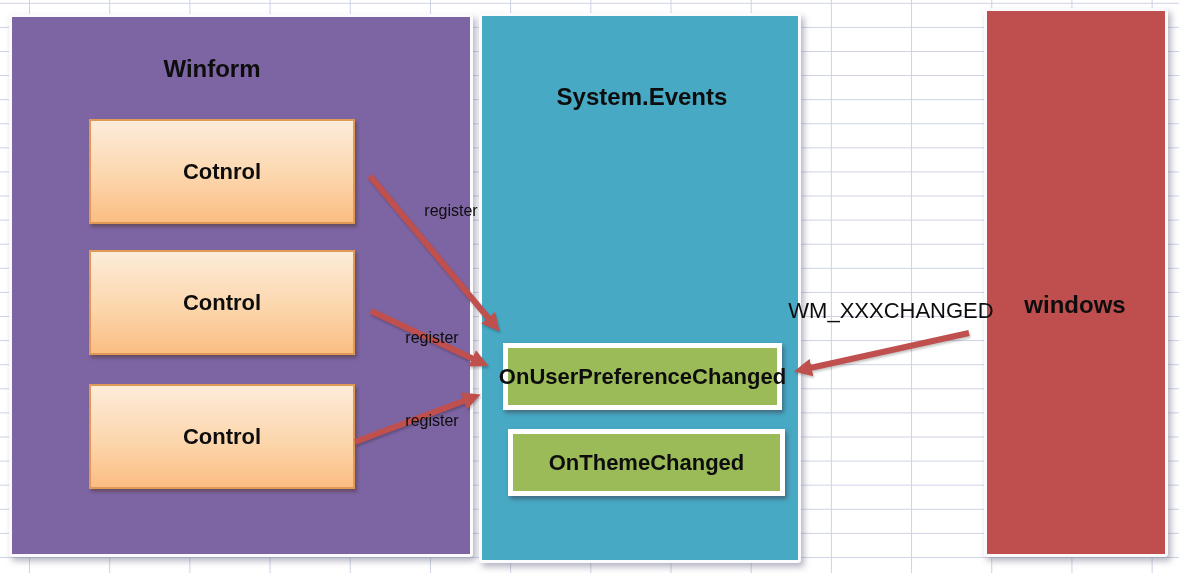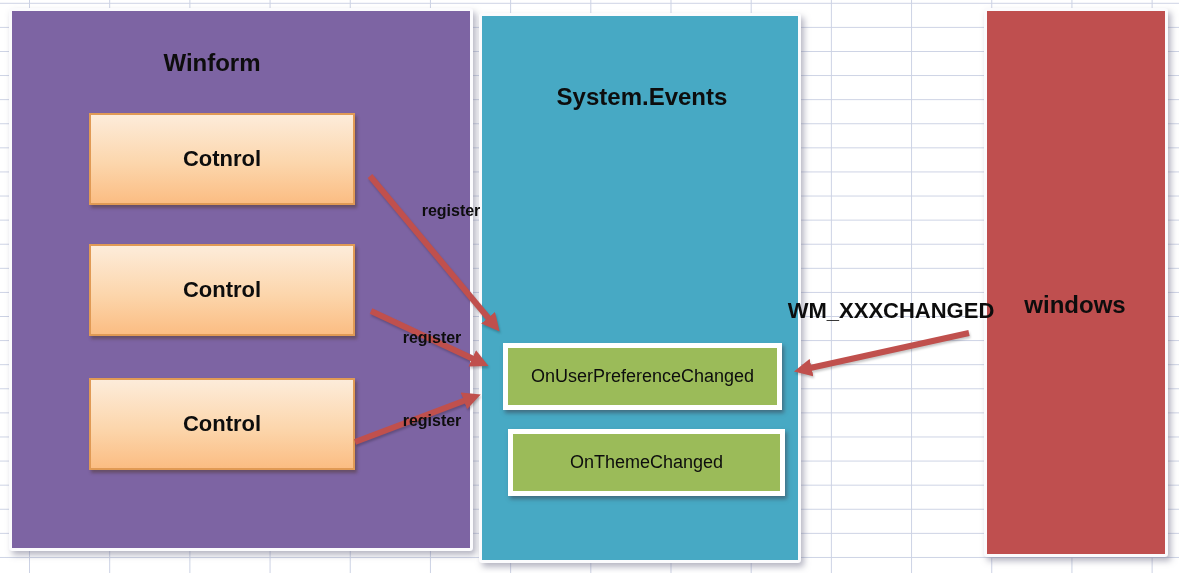--- a/index.html
+++ b/index.html
@@ -17,72 +17,72 @@
     color:#111;
   }
   .panel {
     position:absolute;
     box-sizing:border-box;
     border:3px solid #fbfbfd;
     border-radius:3px;
     box-shadow: 3px 4px 6px rgba(110,110,135,.5);
     z-index:1;
   }
-  #panel-winform  { left:9px;   top:8px; width:464px; height:543px; background:#7d64a3; }
+  #panel-winform  { left:9px;   top:14px; width:464px; height:543px; background:#7d64a3; }
   #panel-system   { left:479px; top:13px; width:322px; height:550px; background:#47a9c4;padding-left:24px; }
   #panel-windows  { left:984px; top:8px;  width:184px; height:549px; background:#bf4f4f; }
 
   .panel-title {
     position:absolute;
     text-align:center;
     font-weight:bold;
     color:#0d0d0d;
     line-height:28px;
     white-space:nowrap;
   }
   #title-winform { left:0;  top:38px;  width:400px; font-size:24px; }
   #title-system  { left:0;  top:67px;  width:320px; font-size:24px; }
   #title-windows { left:0;  top:280px; width:176px; font-size:24px; }
 
   .control-box {
     position:absolute;
-    left:77px; width:266px; height:92px;
+    left:77px; width:266px; height:105px;
     box-sizing:border-box;
     background:linear-gradient(180deg, #fdecda 0%, #fcd6ac 55%, #fbbd83 100%);
     border:2px solid #e09a55;
     box-shadow:2px 3px 3px rgba(70,45,20,.4);
     display:flex; align-items:center; justify-content:center;
     font-weight:bold; font-size:22px; color:#0d0d0d;text-align:right;
   }
   #control-1 { top:102px; }
   #control-2 { top:233px; }
   #control-3 { top:367px; }
 
   .handler-box {
     position:absolute;
     box-sizing:border-box;
     background:#9bbb59;
     border:5px solid #ffffff;
     box-shadow:2px 3px 4px rgba(60,60,75,.55);
     display:flex; align-items:center; justify-content:center;
-    font-weight:normal; font-size:18px; color:#0d0d0d;
+    font-weight:bold; font-size:22px; color:#0d0d0d;
     white-space:nowrap;
   }
   #handler-userpref { left:21px; top:327px; width:279px; height:67px; }
   #handler-theme    { left:26px; top:413px; width:277px; height:67px; }
 
   .arrows {
     position:absolute; left:0; top:0; z-index:2;
     pointer-events:none;
     filter:drop-shadow(1px 2px 1px rgba(0,0,0,.22));
   }
   .arrow-label {
     position:absolute;
     transform:translate(-50%,-50%);
-    font-weight:bold; font-size:16px; color:#0d0d0d;
+    font-weight:normal; font-size:16px; color:#0d0d0d;
     white-space:nowrap;
     z-index:3;
     padding-left:20px;
   }
   #label-register-1 { left:441px; top:211px; }
   #label-register-2 { left:422px; top:338px; }
   #label-register-3 { left:422px; top:421px; }
   #label-wm         { left:881px; top:311px; font-size:22px; }
 </style>
 </head>

